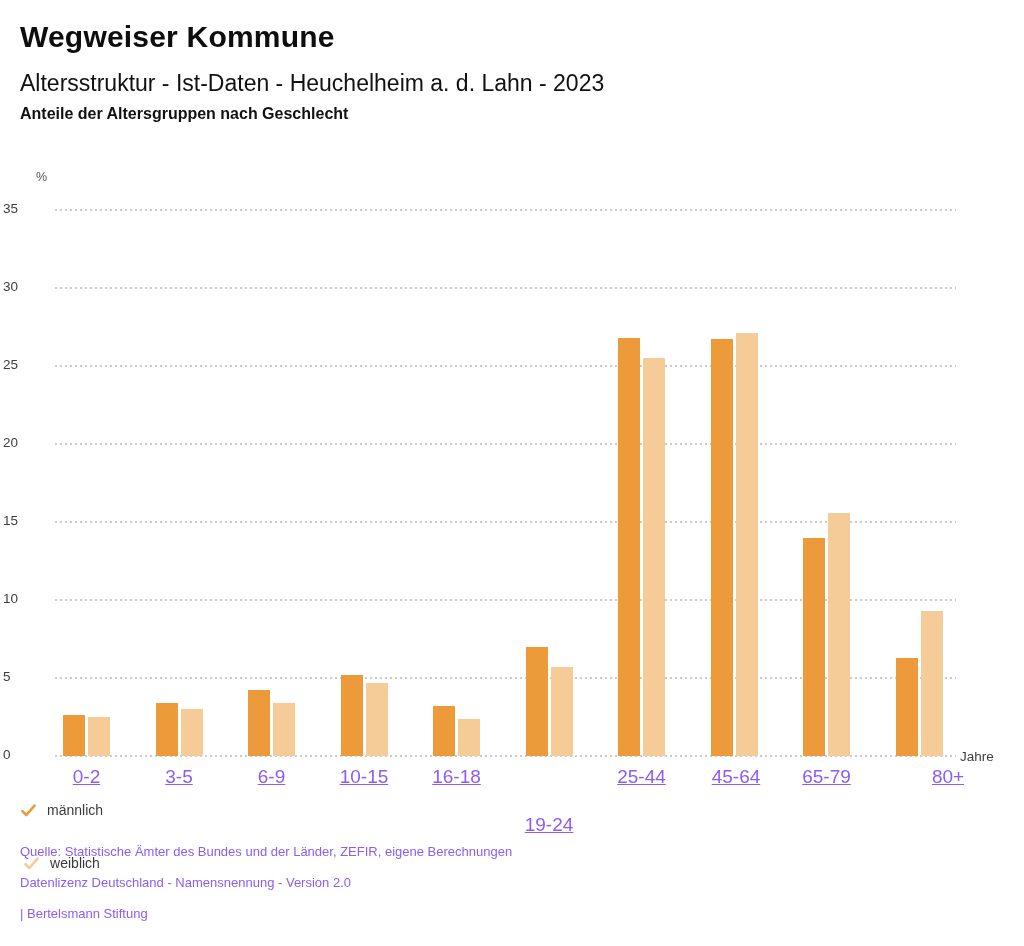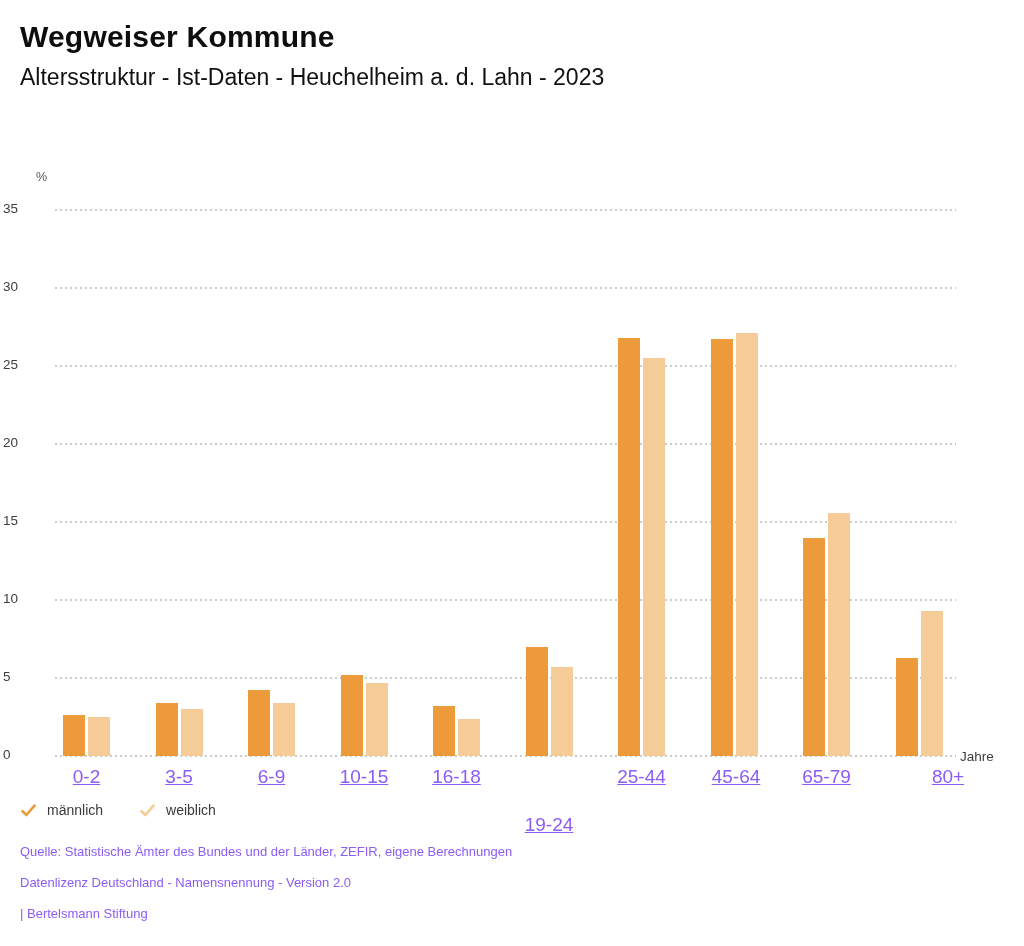--- a/index.html
+++ b/index.html
@@ -19,21 +19,21 @@
   .title {
     position: absolute;
     left: 20px; top: 20px;
     font-size: 30px;
     font-weight: 700;
     color: #0d0d0d;
     letter-spacing: 0.2px;
   }
   .subtitle {
     position: absolute;
-    left: 20px; top: 64px;
+    left: 20px; top: 70px;
     font-size: 23px;
     font-weight: 400;
     color: #111;
   }
   .chart-heading {
     position: absolute;
     left: 20px; top: 105px;
     font-size: 16px;
     font-weight: 700;
     color: #111;
@@ -87,20 +87,21 @@
     font-size: 19px;
     color: #8b5cf6;
     text-decoration: underline;
   }
   .legend {
     position: absolute;
     left: 21px; top: 802px;
     display: flex;
     align-items: center;
     gap: 37px;
+    flex-direction: column;
   }
   .legend-item {
     display: flex;
     align-items: center;
     gap: 11px;
     cursor: pointer;
   }
   .legend-item span {
     font-size: 14px;
     color: #3a3a3a;
@@ -115,20 +116,21 @@
   .footer-license { top: 875px; }
   .footer-attrib  { top: 906px; }
 </style>
 </head>
 <body>
 
 <div class="page">
 
   <div class="title">Wegweiser Kommune</div>
   <div class="subtitle">Altersstruktur - Ist-Daten - Heuchelheim a. d. Lahn - 2023</div>
+  <div class="chart-heading">Anteile der Altersgruppen nach Geschlecht</div>
 
   <div class="plot">
     <span class="unit-label">%</span>
     <span class="xaxis-unit">Jahre</span>
 
   <div class="gridline" style="bottom: 0px;">
         <span class="ytick">0</span>
       </div>
       <div class="gridline" style="bottom: 78px;">
         <span class="ytick">5</span>

